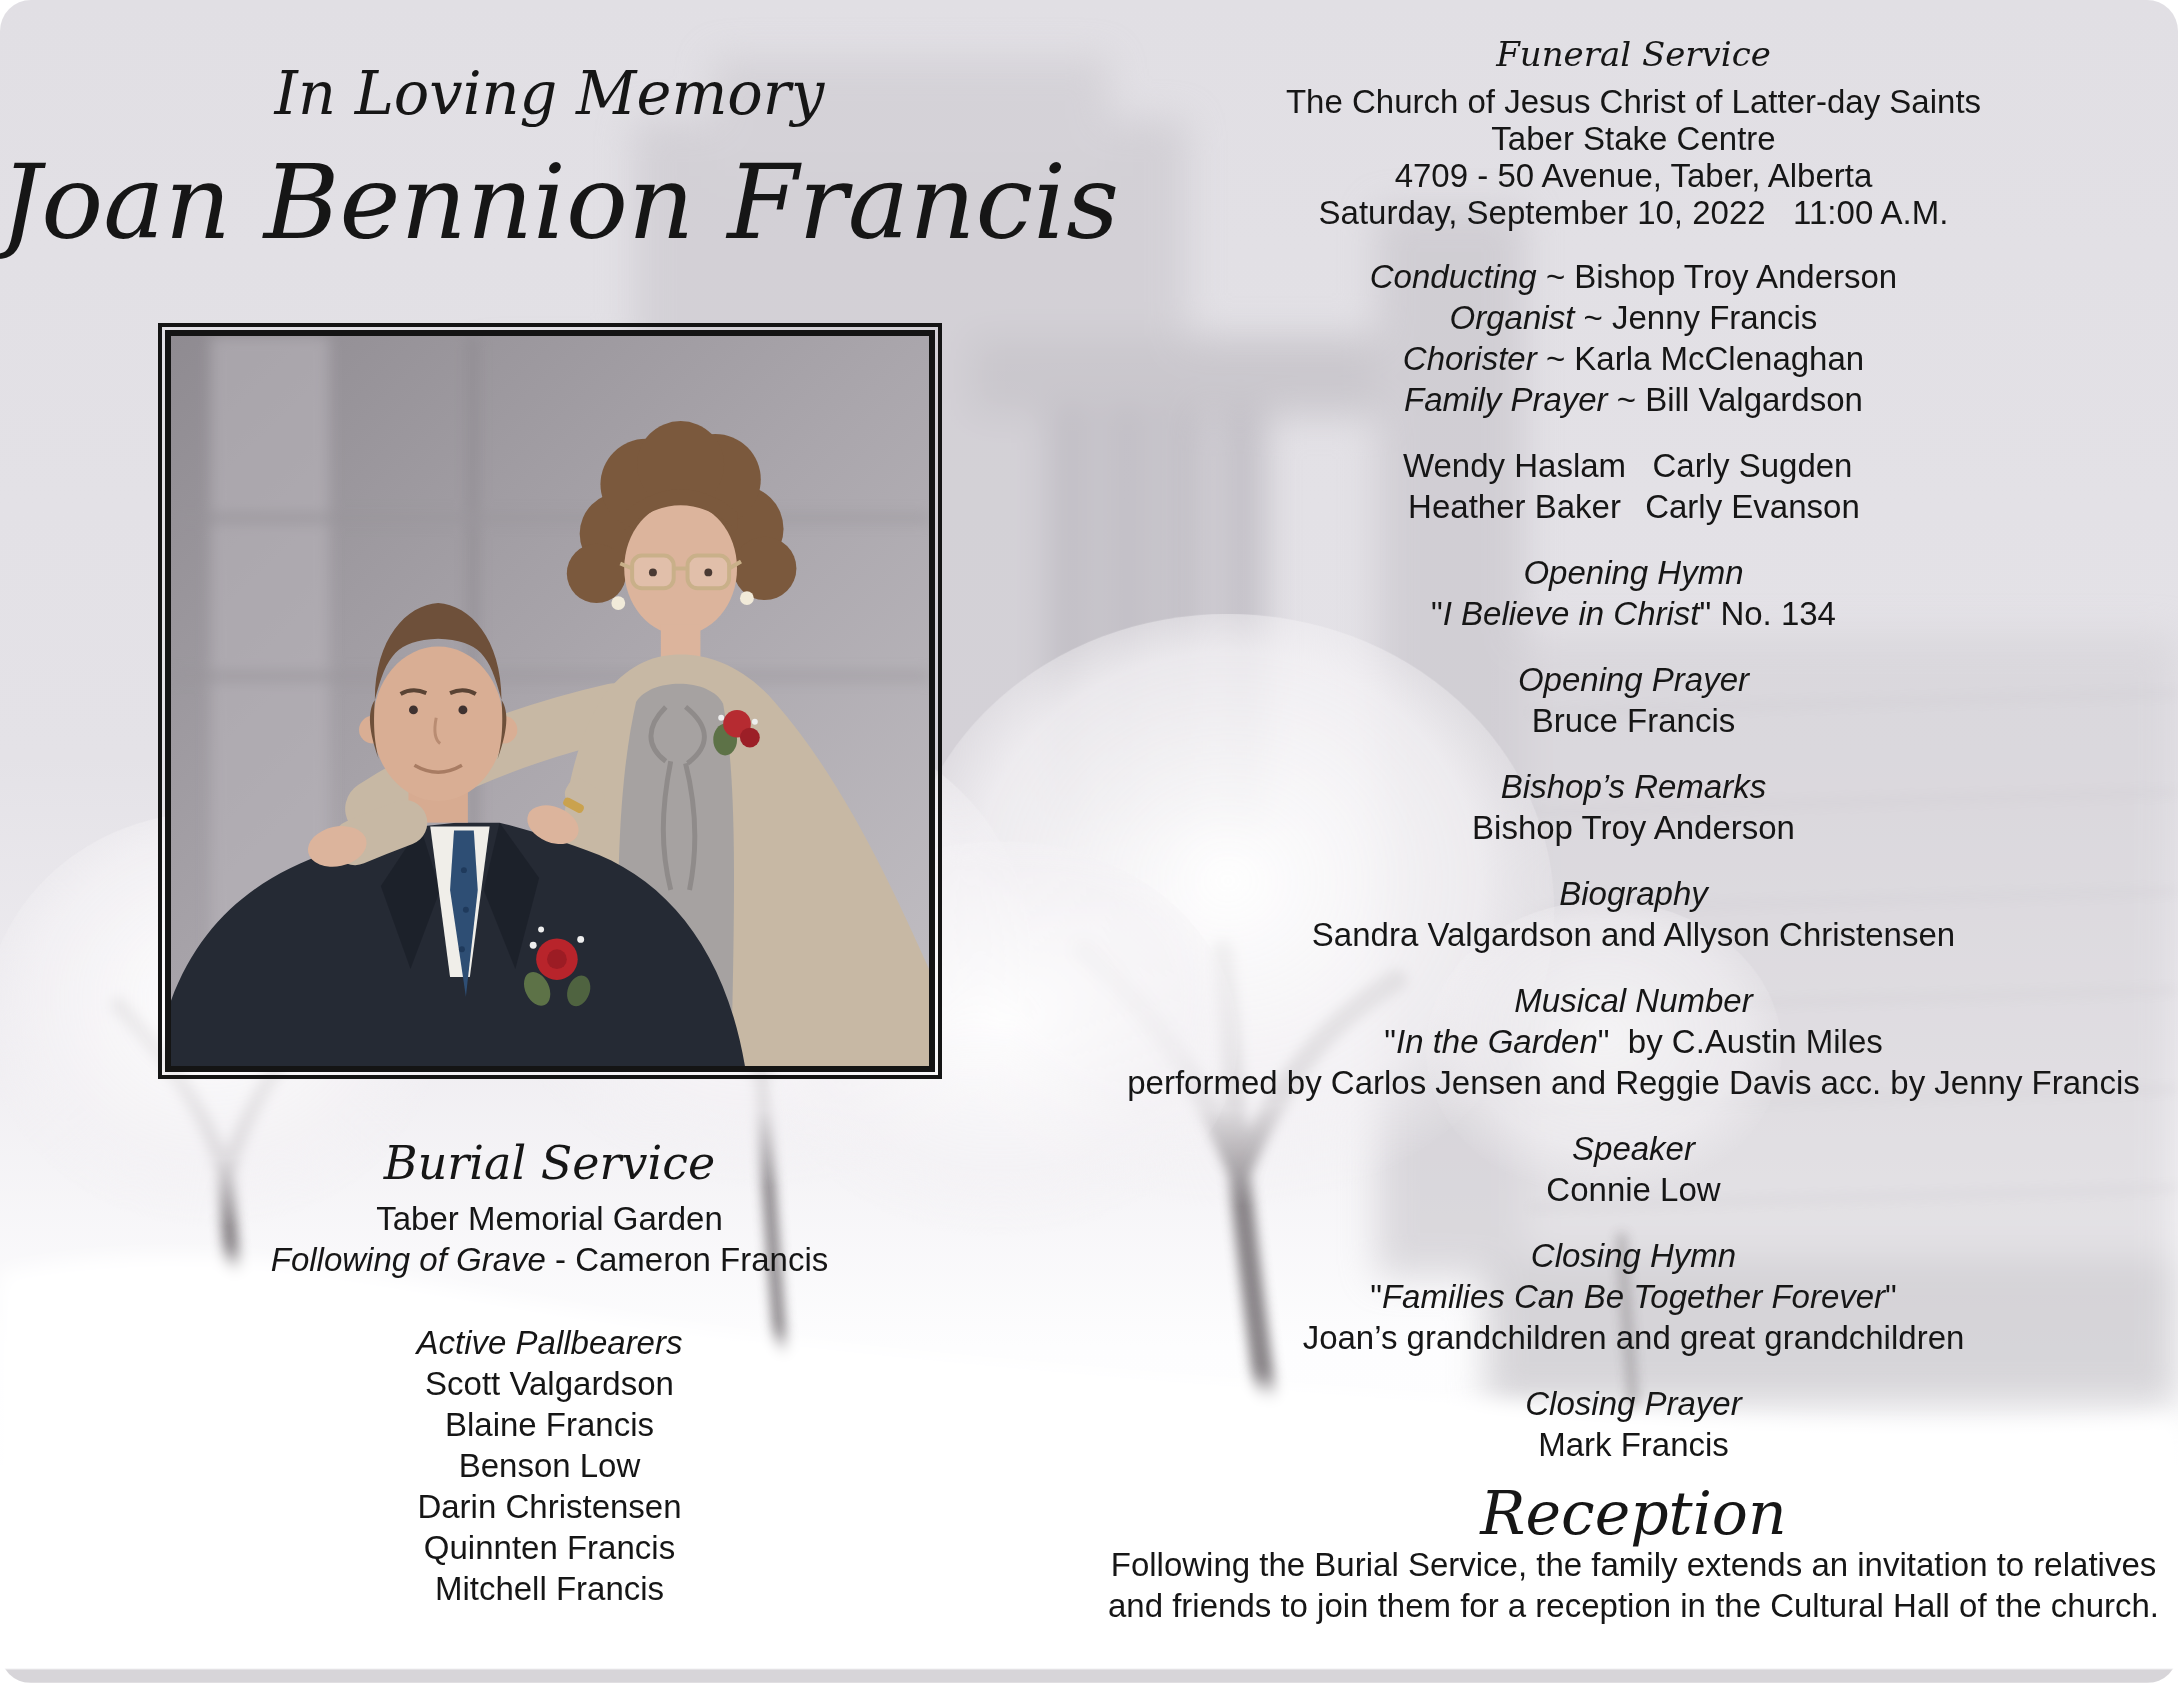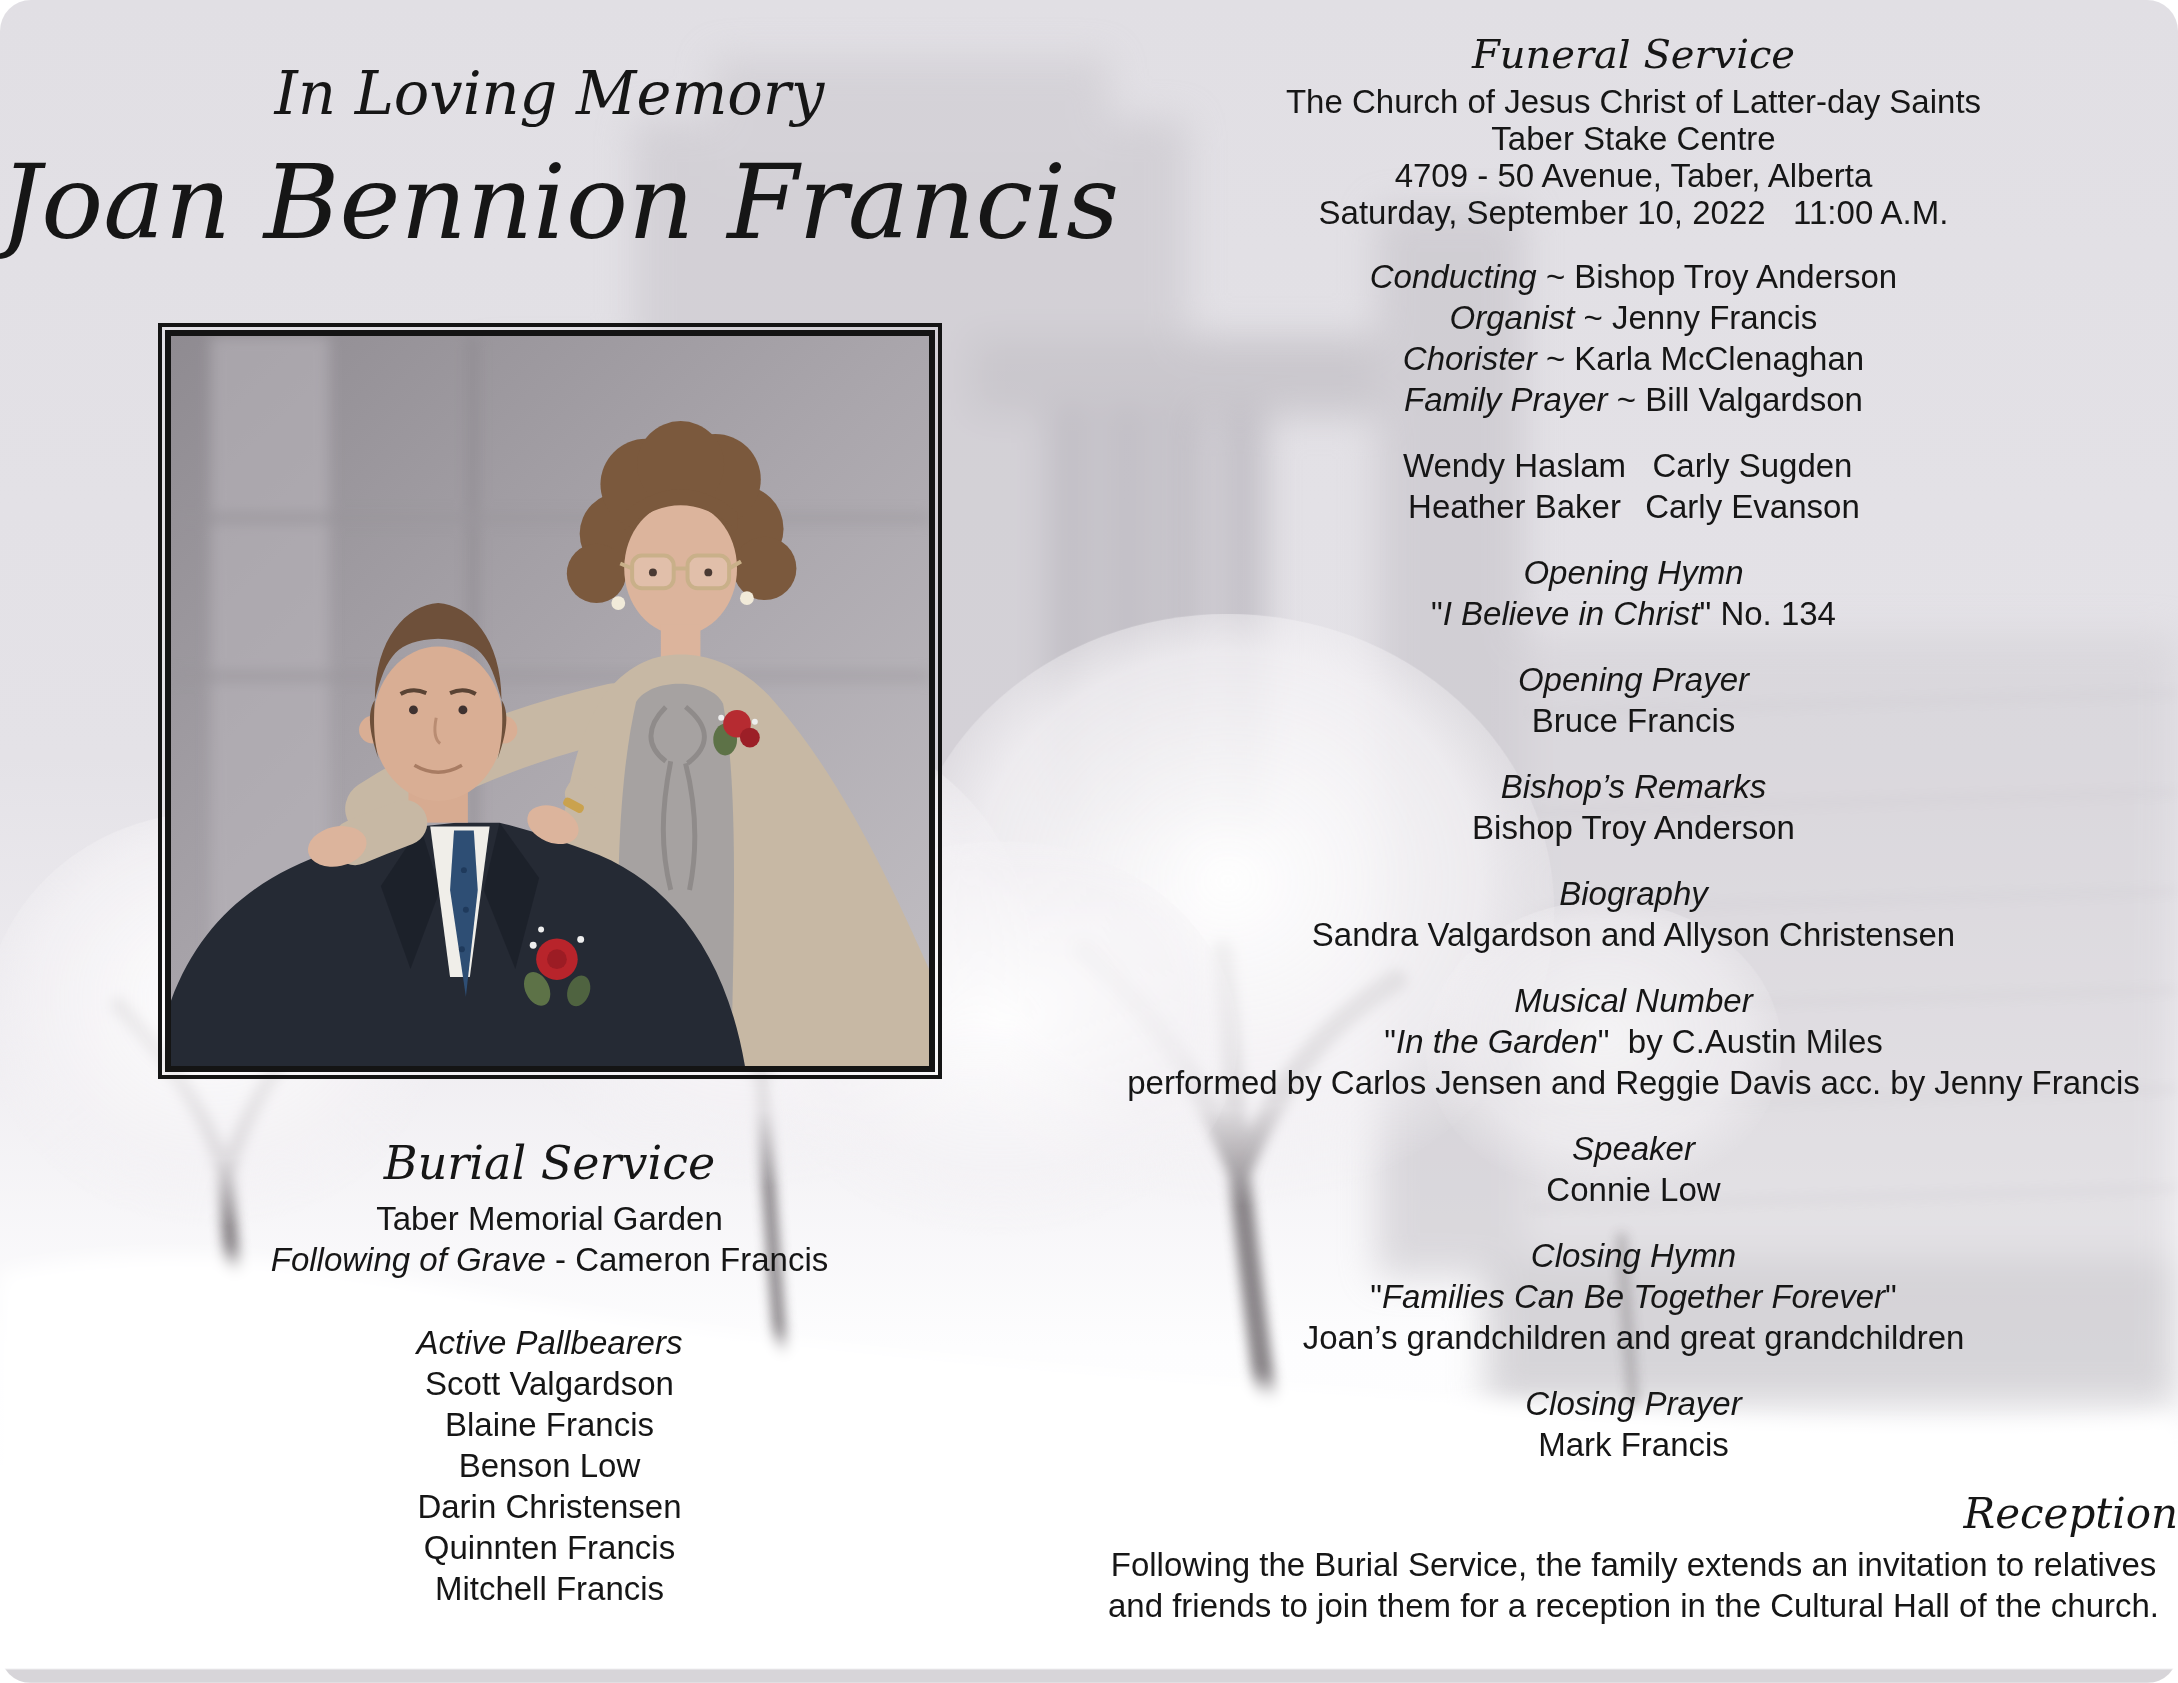--- a/index.html
+++ b/index.html
@@ -8,23 +8,23 @@
   .page{position:relative;width:2178px;height:1683px;overflow:hidden;border-radius:31px;}
   .bg{position:absolute;left:0;top:0;width:2178px;height:1683px;}
 
   .col{position:absolute;text-align:center;}
   .left-col{left:0;top:0;width:1099px;}
   .right-col{left:1089px;top:26px;width:1089px;}
 
   .script{font-family:"DejaVu Serif",serif;font-style:italic;}
   .tribute{font-size:59px;line-height:79px;margin-top:54px;}
   .deceased{font-size:103px;line-height:139px;white-space:nowrap;}
-  .script-md{font-size:40px;line-height:57px;}
+  .script-md{font-size:34px;line-height:57px;}
   .script-burial{font-size:46px;line-height:69px;}
-  .script-reception{font-size:42px;line-height:61px;text-align:right;}
+  .script-reception{font-size:60px;line-height:61px;}
 
   .line{font-size:33px;line-height:41px;}
   .info{line-height:37px;}
   .names .line{line-height:41px;}
   .bi{font-weight:normal;font-style:italic;}
   .it{font-style:italic;}
   .pre{white-space:pre-wrap;}
   .sec{margin-top:25px;}
   .sec-sm{margin-top:18px;}
 

